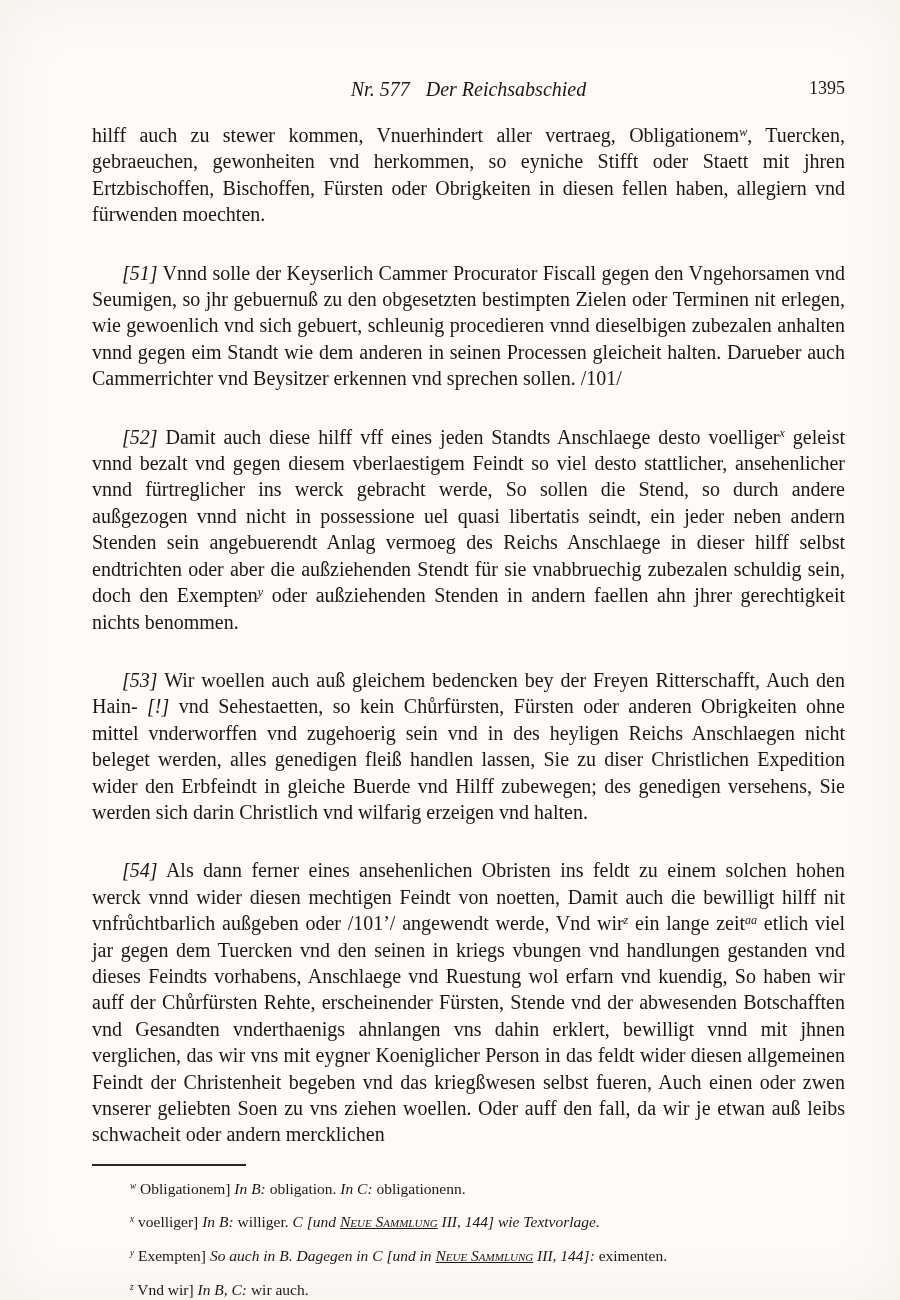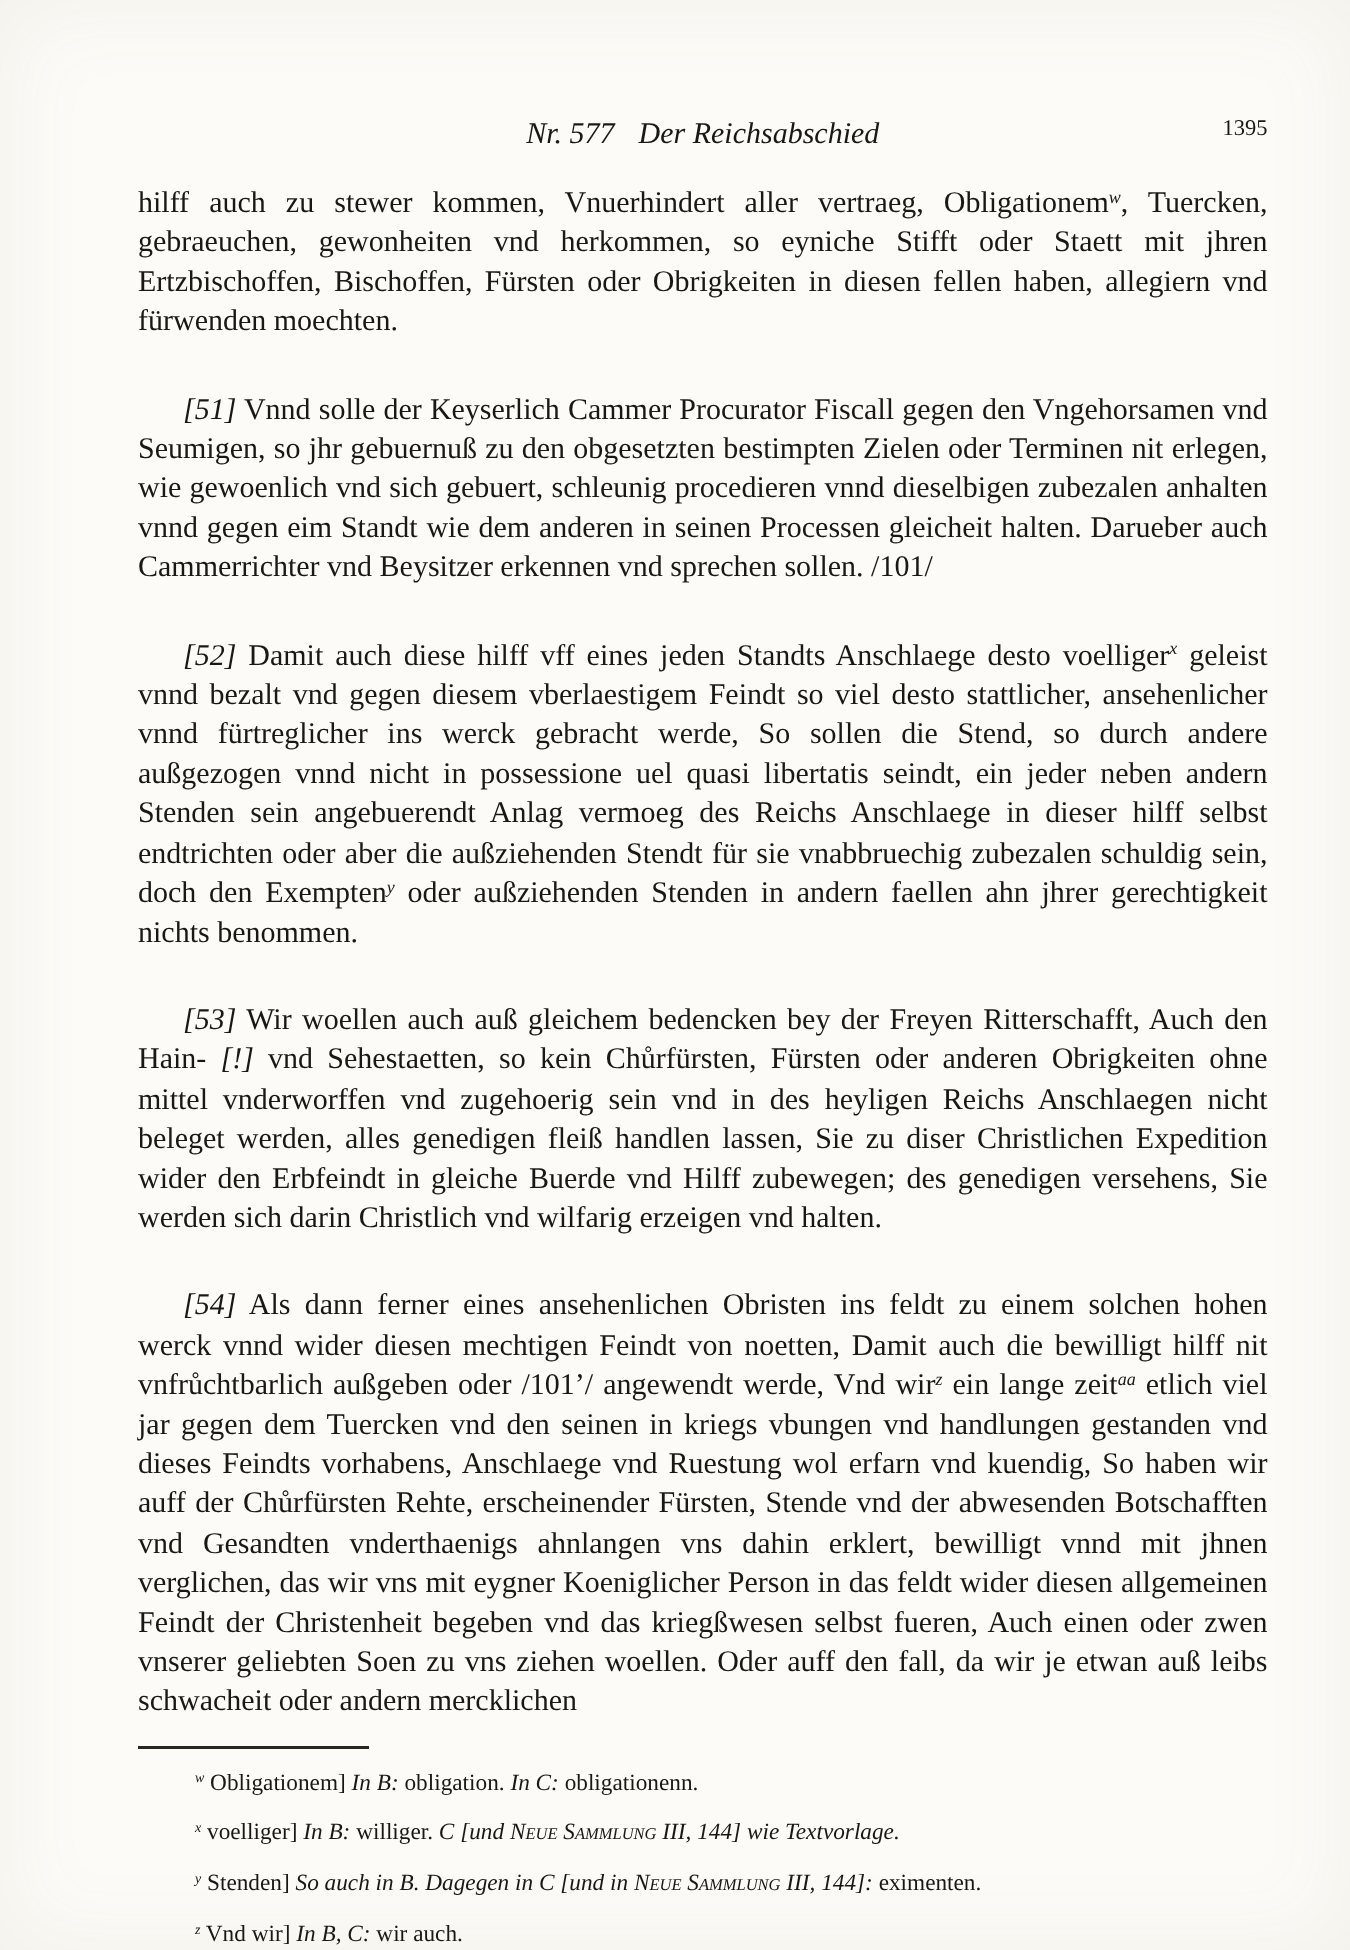--- a/index.html
+++ b/index.html
@@ -29,34 +29,34 @@
     position: absolute;
     left: 0; right: 0;
     text-align: center;
     white-space: nowrap;
     font-style: italic;
   }
   .header-center .doc-number { margin-right: 16px; }
   .header-page-number {
     position: absolute;
     right: 0; top: 0;
-    font-size: 15px;
+    font-size: 18px;
   }
   .body-text {
     margin-top: 16px;
     font-size: 20px;
     line-height: 26.4px;
     text-align: justify;
     hyphens: auto;
   }
   .body-text p { margin: 0; }
   .body-text p.para-indent { text-indent: 30px; margin-top: 32px; }
   .run-n { font-style: normal; }
   .run-i { font-style: italic; }
-  .run-isc { font-style: italic; font-variant: small-caps; }
+  .run-isc { font-style: italic; font-variant: small-caps; text-decoration: underline; }
   sup.run-sup {
     font-size: 0.6em;
     font-style: italic;
     line-height: 0;
     position: relative;
     top: 0.12em;
     vertical-align: super;
   }
   .footnote-area { margin-top: 16px; }
   .footnote-rule {
@@ -89,19 +89,19 @@
     <p class="para-indent"><span class="run-i">[52]</span><span class="run-n"> Damit auch diese hilff vff eines jeden Standts Anschlaege desto voelliger</span><sup class="run-sup">x</sup><span class="run-n"> geleist vnnd bezalt vnd gegen diesem vberlaestigem Feindt so viel desto stattlicher, ansehenlicher vnnd fürtreglicher ins werck gebracht werde, So sollen die Stend, so durch andere außgezogen vnnd nicht in possessione uel quasi libertatis seindt, ein jeder neben andern Stenden sein angebuerendt Anlag vermoeg des Reichs Anschlaege in dieser hilff selbst endtrichten oder aber die außziehenden Stendt für sie vnabbruechig zubezalen schuldig sein, doch den Exempten</span><sup class="run-sup">y</sup><span class="run-n"> oder außziehenden Stenden in andern faellen ahn jhrer gerechtigkeit nichts benommen.</span></p>
     <p class="para-indent"><span class="run-i">[53]</span><span class="run-n"> Wir woellen auch auß gleichem bedencken bey der Freyen Ritterschafft, Auch den Hain- </span><span class="run-i">[!]</span><span class="run-n"> vnd Sehestaetten, so kein Chůrfürsten, Fürsten oder anderen Obrigkeiten ohne mittel vnderworffen vnd zugehoerig sein vnd in des heyligen Reichs Anschlaegen nicht beleget werden, alles genedigen fleiß handlen lassen, Sie zu diser Christlichen Expedition wider den Erbfeindt in gleiche Buerde vnd Hilff zubewegen; des genedigen versehens, Sie werden sich darin Christlich vnd wilfarig erzeigen vnd halten.</span></p>
     <p class="para-indent"><span class="run-i">[54]</span><span class="run-n"> Als dann ferner eines ansehenlichen Obristen ins feldt zu einem solchen hohen werck vnnd wider diesen mechtigen Feindt von noetten, Damit auch die bewilligt hilff nit vnfrůchtbarlich außgeben oder /101’/ angewendt werde, Vnd wir</span><sup class="run-sup">z</sup><span class="run-n"> ein lange zeit</span><sup class="run-sup">aa</sup><span class="run-n"> etlich viel jar gegen dem Tuercken vnd den seinen in kriegs vbungen vnd handlungen gestanden vnd dieses Feindts vorhabens, Anschlaege vnd Ruestung wol erfarn vnd kuendig, So haben wir auff der Chůrfürsten Rehte, erscheinender Fürsten, Stende vnd der abwesenden Botschafften vnd Gesandten vnderthaenigs ahnlangen vns dahin erklert, bewilligt vnnd mit jhnen verglichen, das wir vns mit eygner Koeniglicher Person in das feldt wider diesen allgemeinen Feindt der Christenheit begeben vnd das kriegßwesen selbst fueren, Auch einen oder zwen vnserer geliebten Soen zu vns ziehen woellen. Oder auff den fall, da wir je etwan auß leibs schwacheit oder andern mercklichen</span></p>
   </main>
 
   <footer class="footnote-area">
     <div class="footnote-rule"></div>
     <div class="footnotes">
       <p class="footnote"><sup class="run-sup">w</sup><span class="run-n"> Obligationem] </span><span class="run-i">In B:</span><span class="run-n"> obligation. </span><span class="run-i">In C:</span><span class="run-n"> obligationenn.</span></p>
       <p class="footnote"><sup class="run-sup">x</sup><span class="run-n"> voelliger] </span><span class="run-i">In B:</span><span class="run-n"> williger. </span><span class="run-i">C [und </span><span class="run-isc">Neue Sammlung</span><span class="run-i"> III, 144] wie Textvorlage.</span></p>
-      <p class="footnote"><sup class="run-sup">y</sup><span class="run-n"> Stenden] </span><span class="run-i">So auch in B. Dagegen in C [und in </span><span class="run-isc">Neue Sammlung</span><span class="run-i"> III, 144]:</span><span class="run-n"> eximenten.</span></p>
+      <p class="footnote"><sup class="run-sup">y</sup><span class="run-n"> Exempten] </span><span class="run-i">So auch in B. Dagegen in C [und in </span><span class="run-isc">Neue Sammlung</span><span class="run-i"> III, 144]:</span><span class="run-n"> eximenten.</span></p>
       <p class="footnote"><sup class="run-sup">z</sup><span class="run-n"> Vnd wir] </span><span class="run-i">In B, C:</span><span class="run-n"> wir auch.</span></p>
       <p class="footnote"><sup class="run-sup">aa</sup><span class="run-n"> zeit] </span><span class="run-i">In B, C danach zusätzlich:</span><span class="run-n"> und.</span></p>
     </div>
   </footer>
 
 </div>
 
 </body></html>

